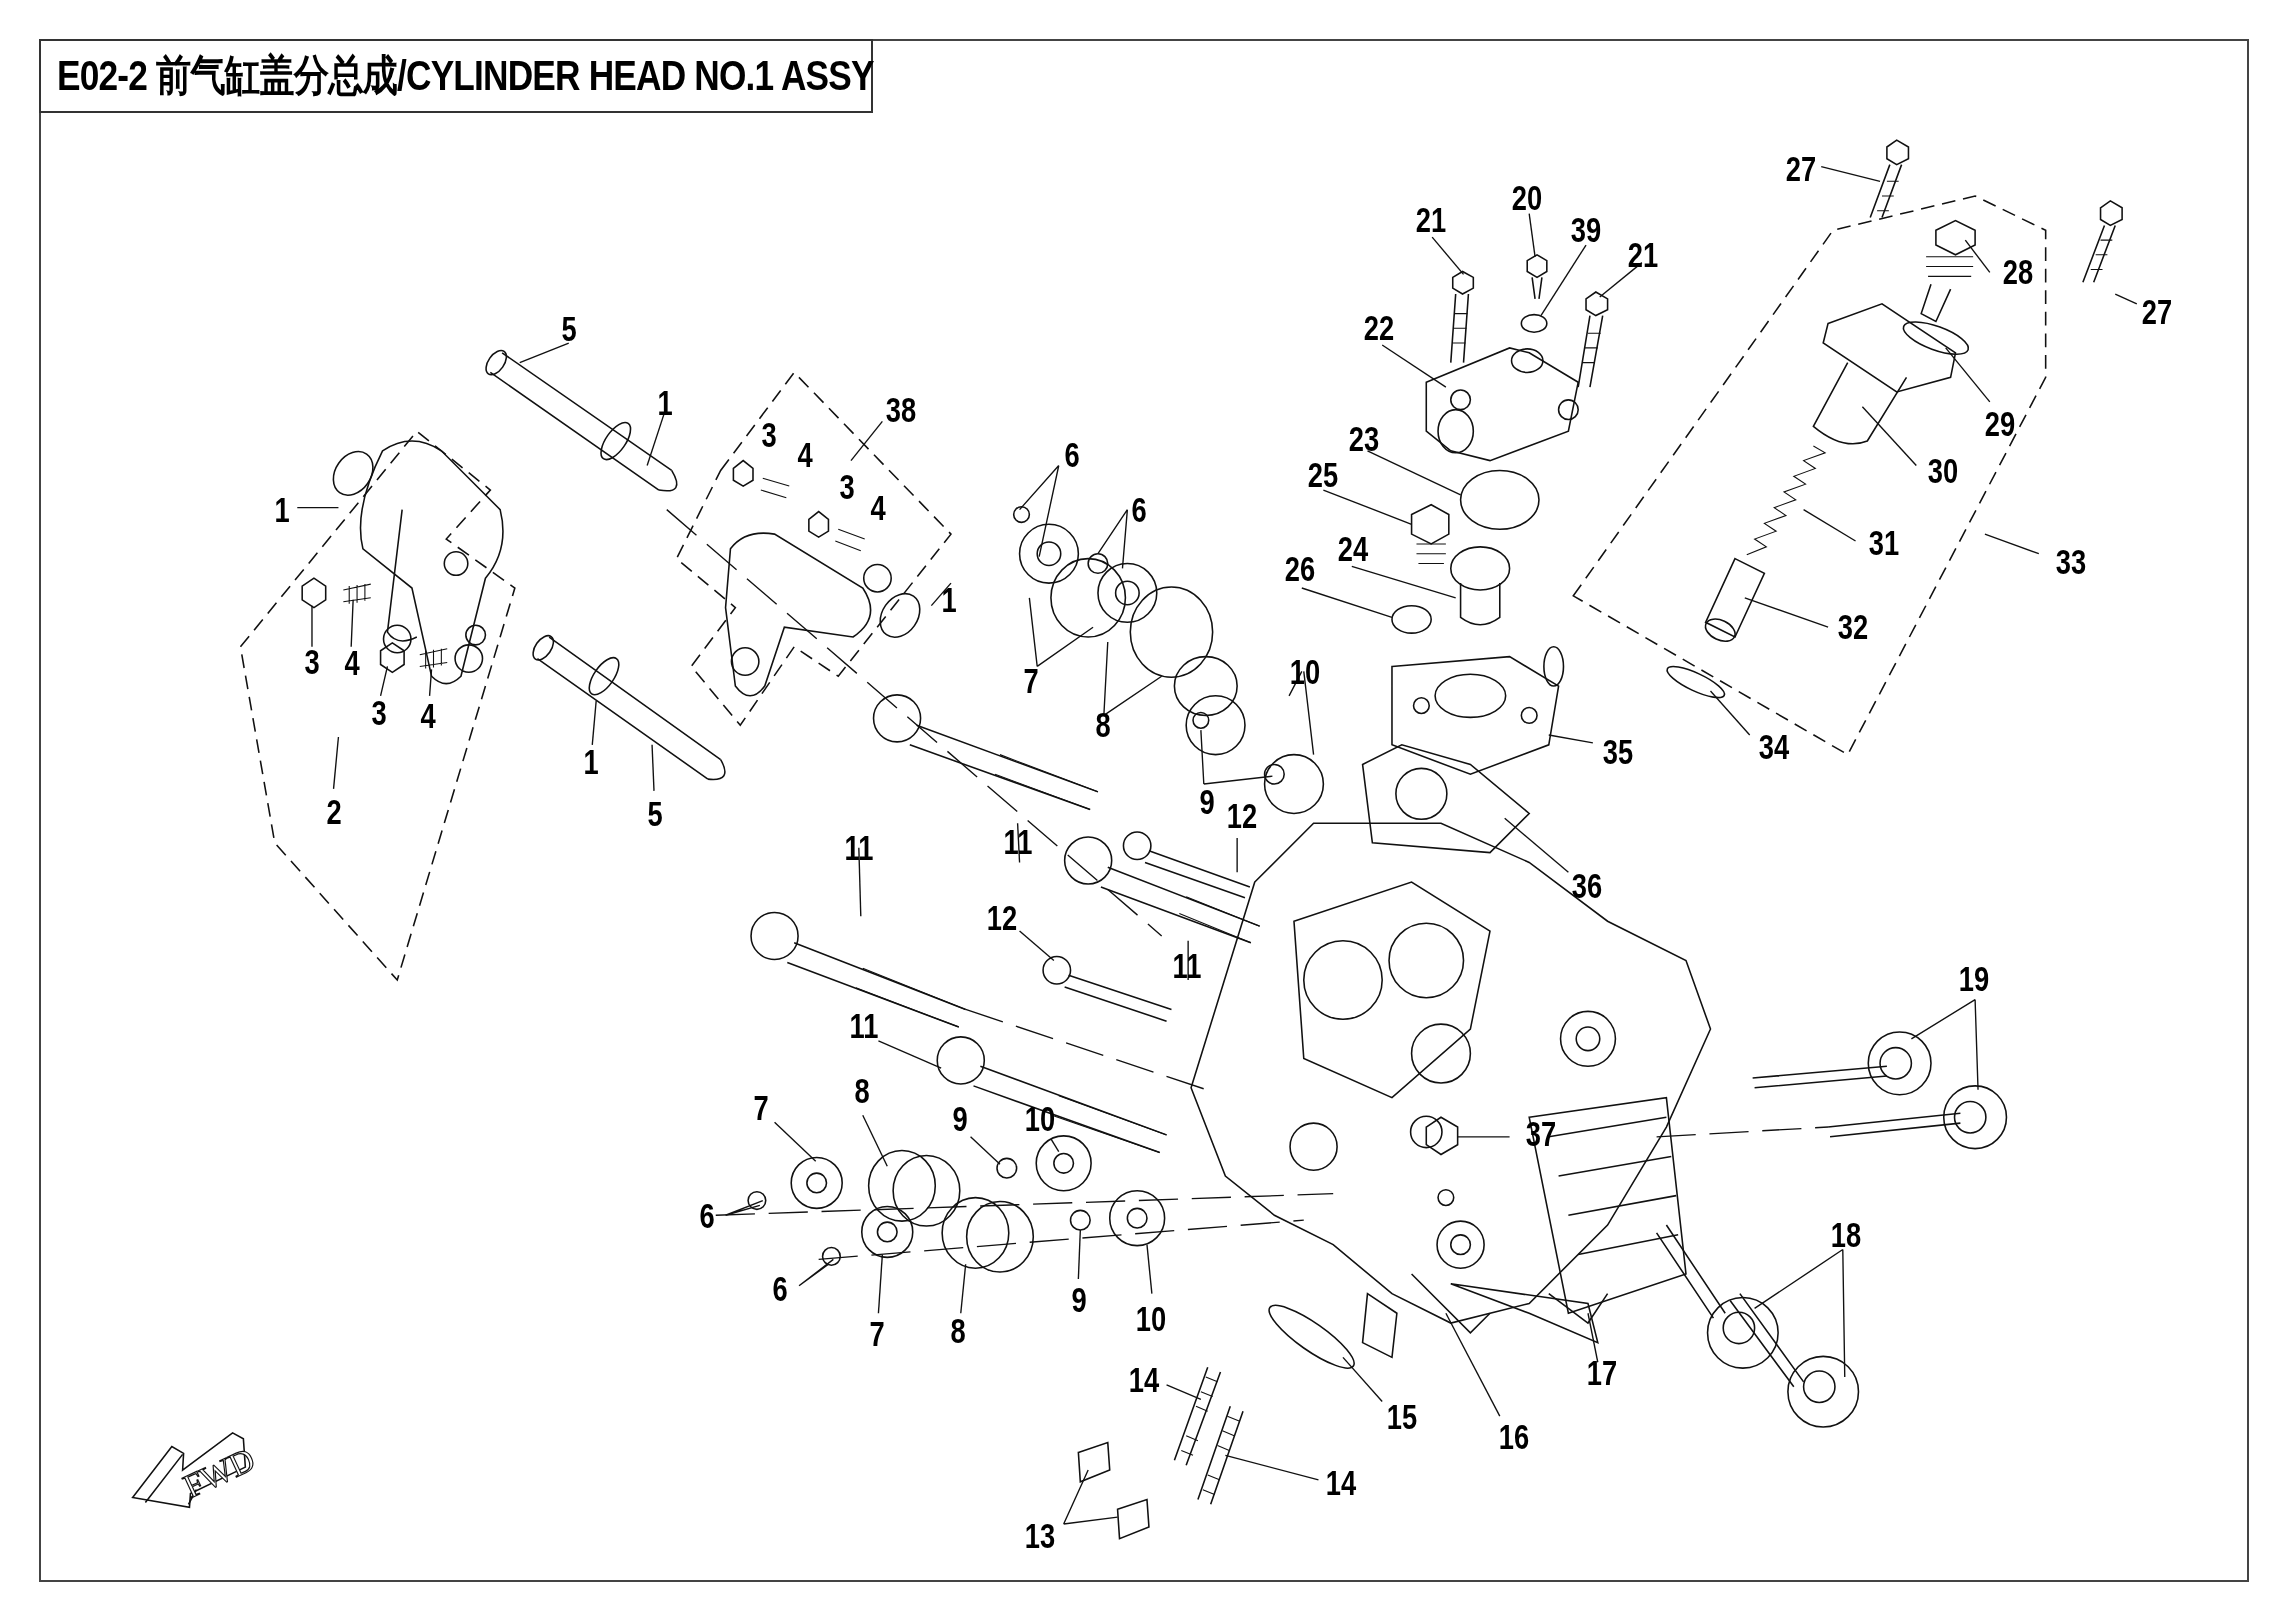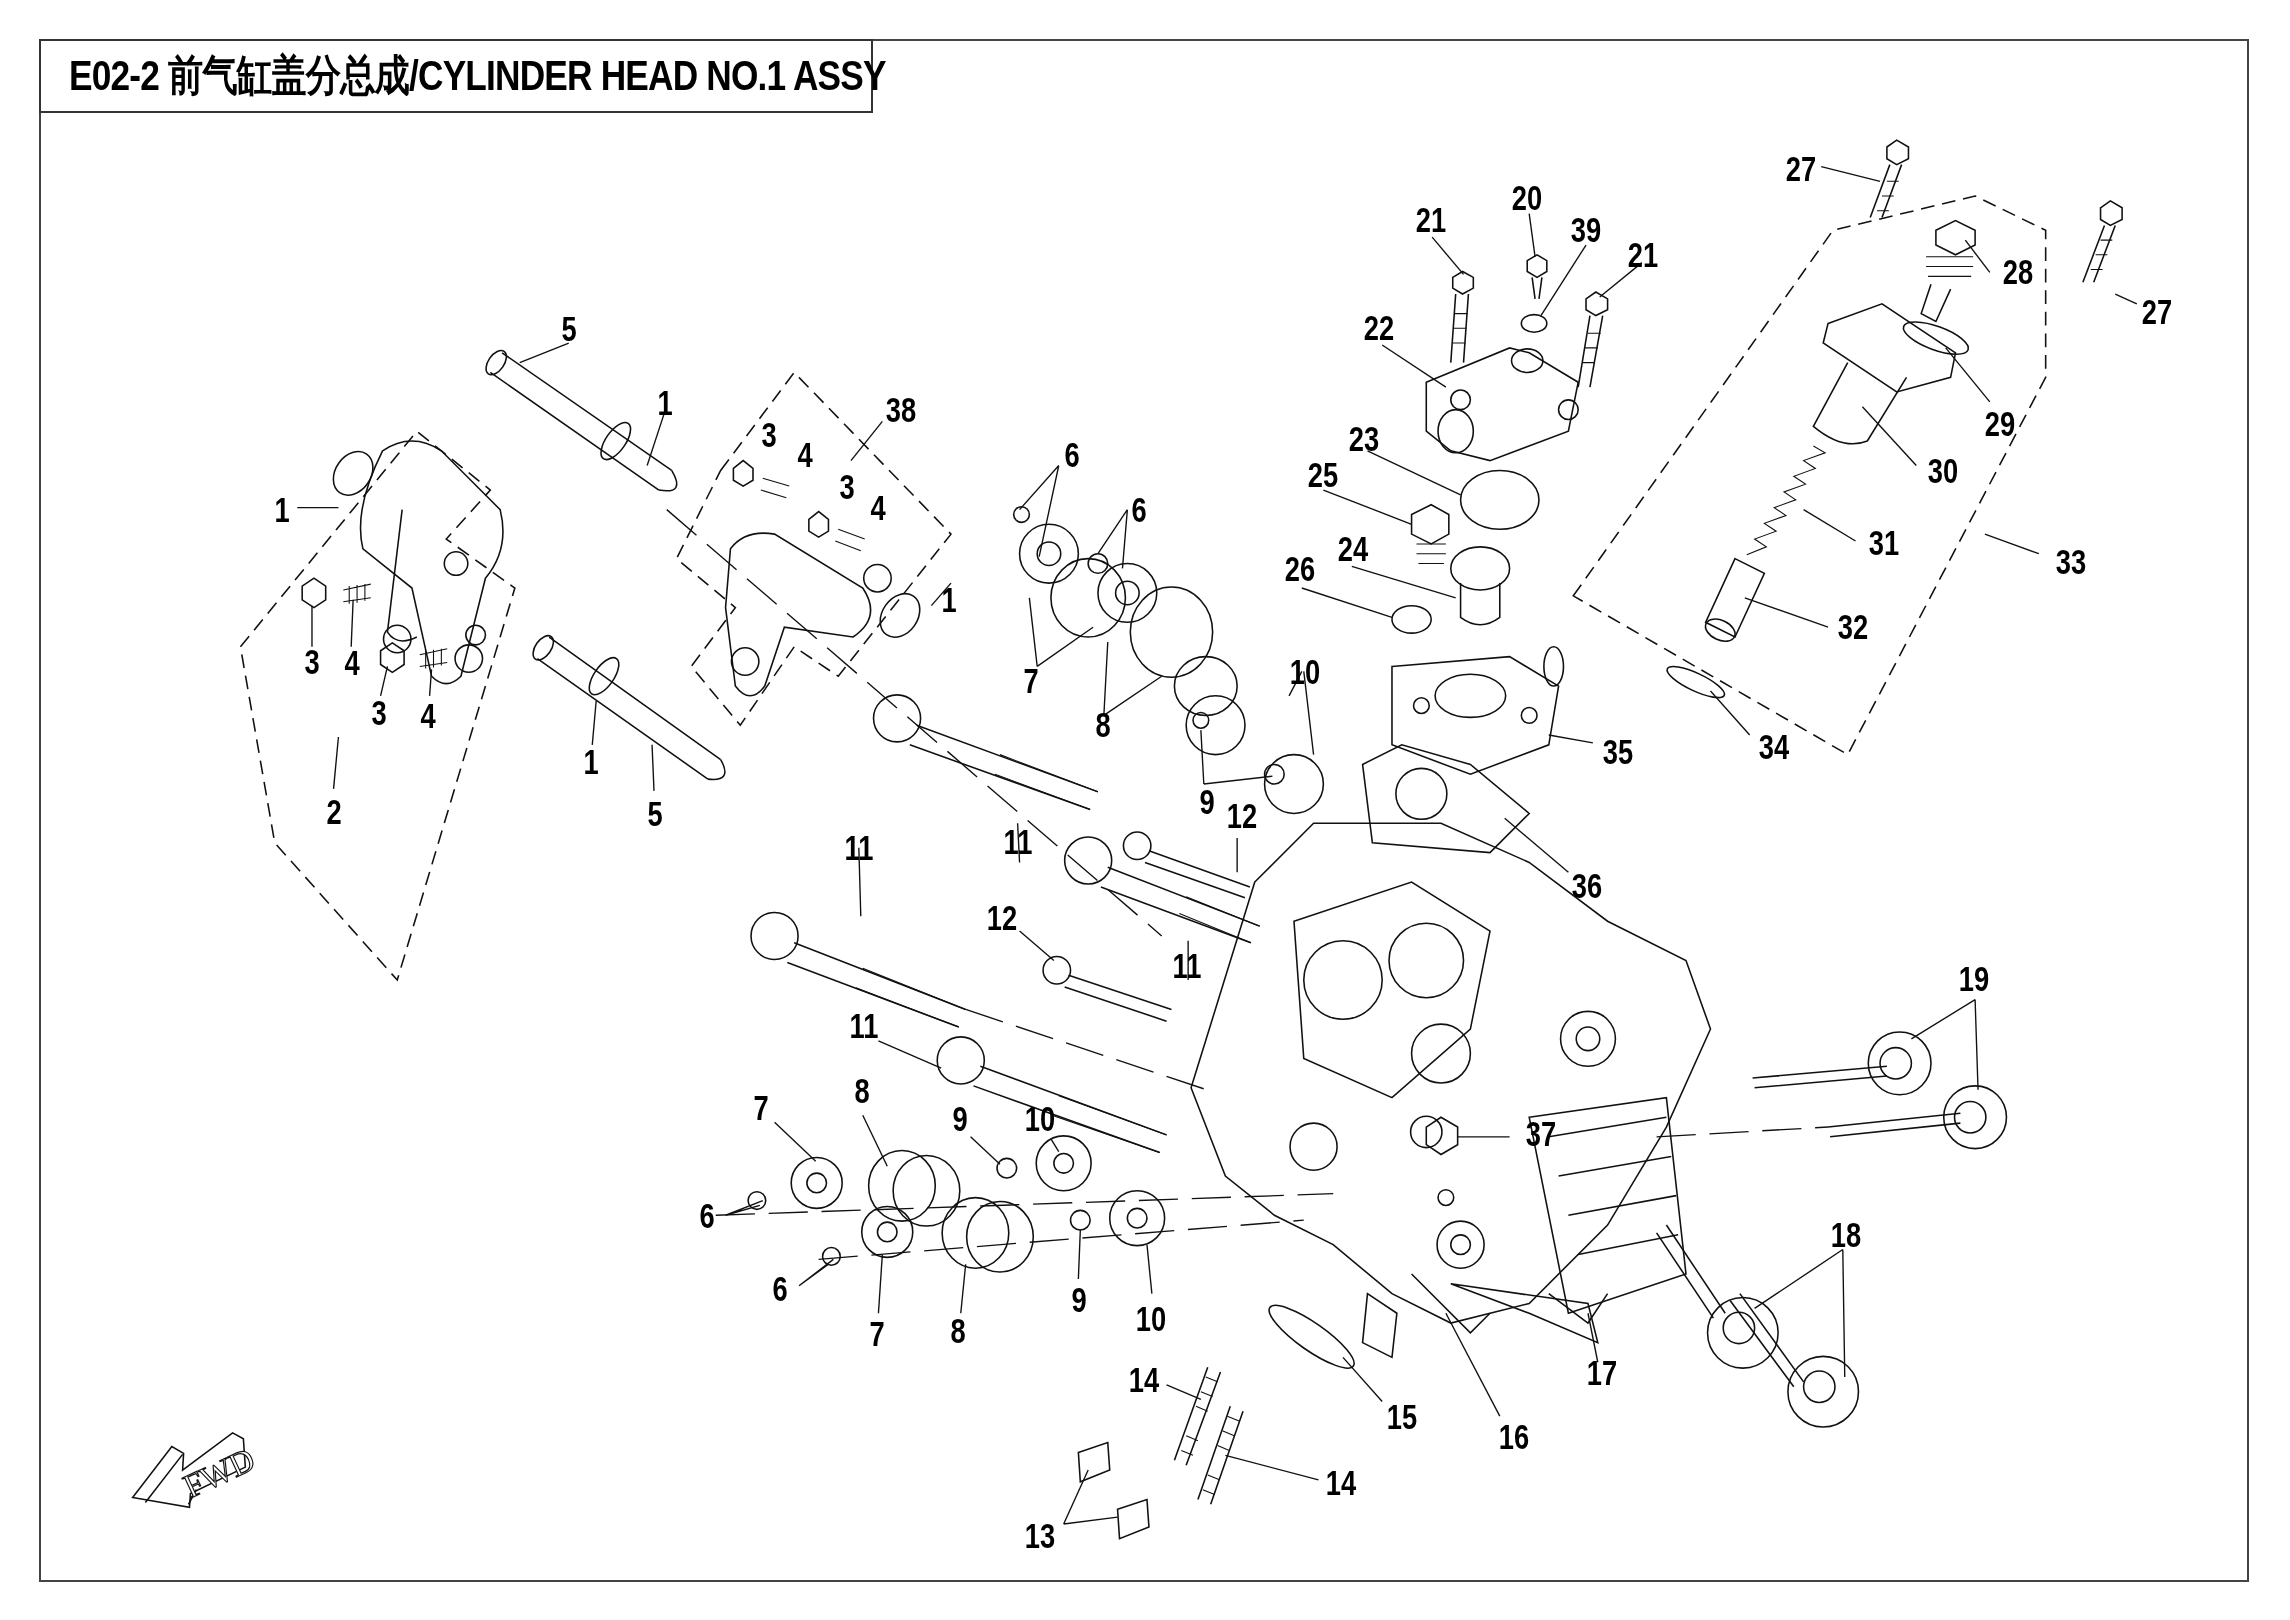--- a/index.html
+++ b/index.html
@@ -1,18 +1,18 @@
 <!DOCTYPE html>
 <html><head>
 <meta charset="utf-8">
 <style>
   html, body { margin:0; padding:0; background:#fff; }
   body { width:2291px; height:1620px; position:relative; overflow:hidden; font-family:"Liberation Sans", sans-serif; }
   #frame { position:absolute; left:39px; top:39px; width:2210px; height:1543px; border:2px solid #444; box-sizing:border-box; }
-  #title-box { position:absolute; left:39px; top:39px; width:834px; height:74px; border:2px solid #333; box-sizing:border-box; background:#fff; display:flex; align-items:center; padding-left:28px; }
+  #title-box { position:absolute; left:39px; top:39px; width:834px; height:74px; border:2px solid #333; box-sizing:border-box; background:#fff; display:flex; align-items:center; padding-left:16px; }
   #title-text { font-family:"Liberation Sans", sans-serif; font-weight:bold; font-size:43px; letter-spacing:-1px; transform:scaleX(0.82); transform-origin:left center; white-space:nowrap; color:#000; }
   #art { position:absolute; left:0; top:0; width:2291px; height:1620px; }
   .callout { position:absolute; font-family:"Liberation Sans", sans-serif; font-weight:bold; font-size:35px; color:#000; transform:translate(-50%,-50%) scaleX(0.78); line-height:1; white-space:nowrap; }
   .part { fill:none; stroke:#111; stroke-width:1.6; }
   .lead { fill:none; stroke:#111; stroke-width:1.4; }
   .dash { fill:none; stroke:#111; stroke-width:1.6; stroke-dasharray:14 8; }
   .axis { fill:none; stroke:#111; stroke-width:1.4; stroke-dasharray:40 14; }
   .thread { fill:none; stroke:#111; stroke-width:1.1; }
   #fwd-text { font-family:"Liberation Serif", serif; font-size:34px; fill:#fff; stroke:#111; stroke-width:1.2; }
 </style>

